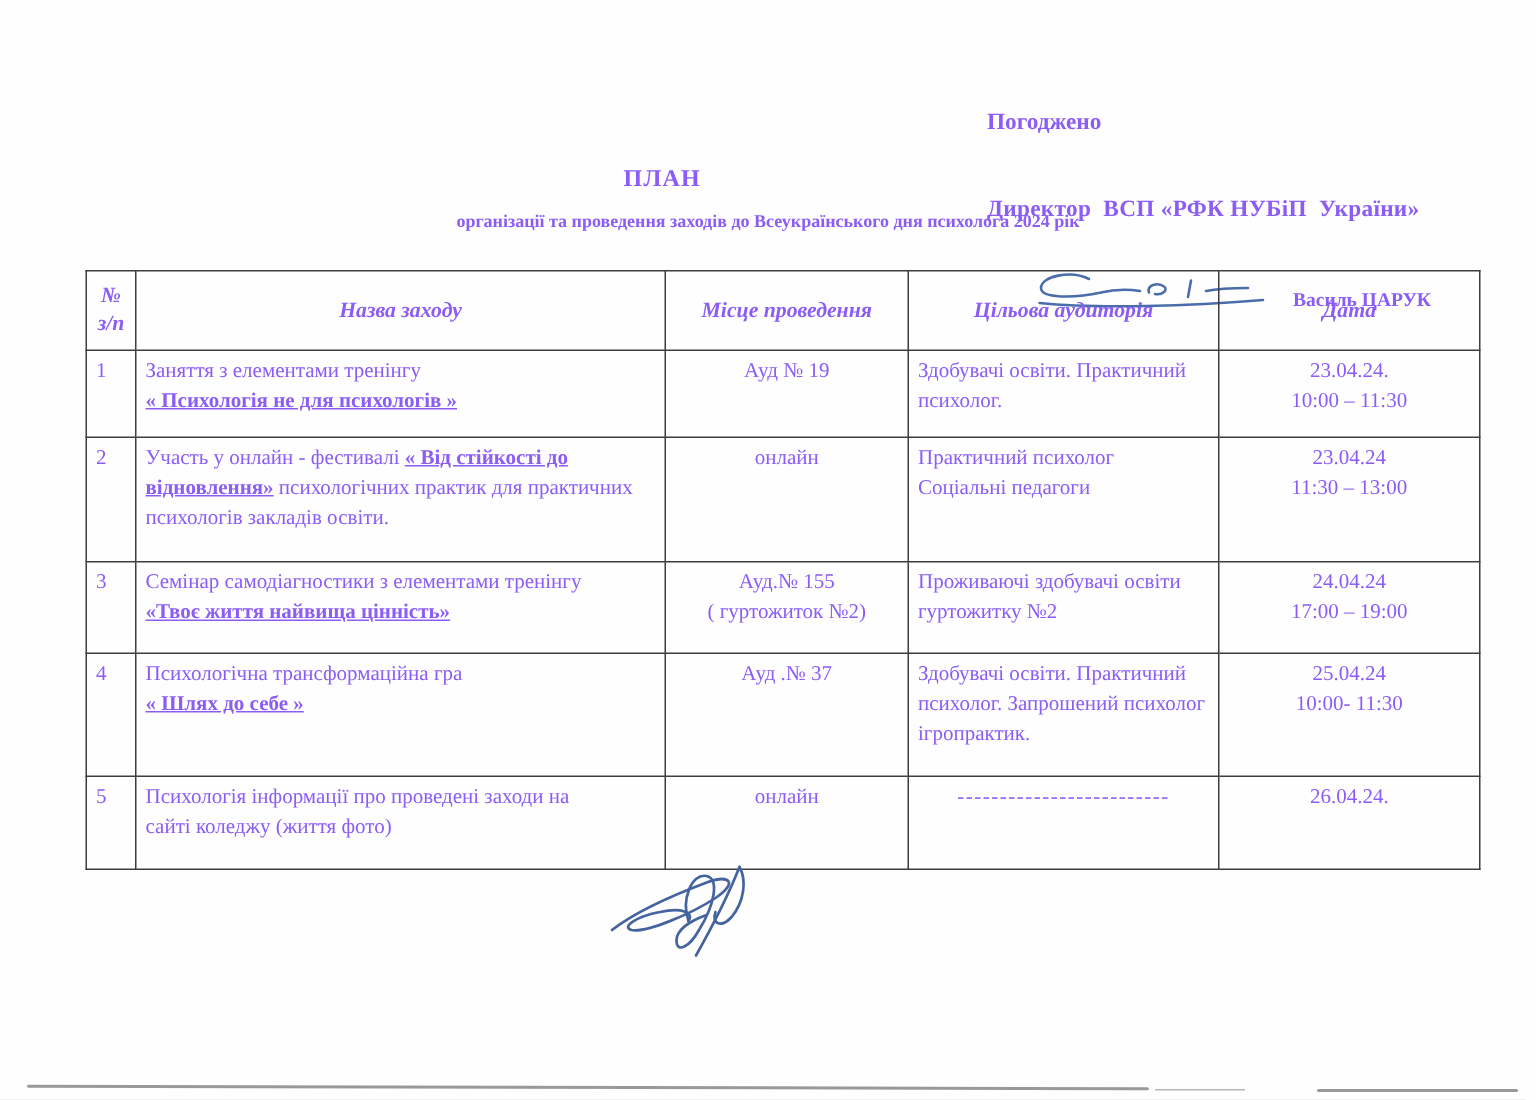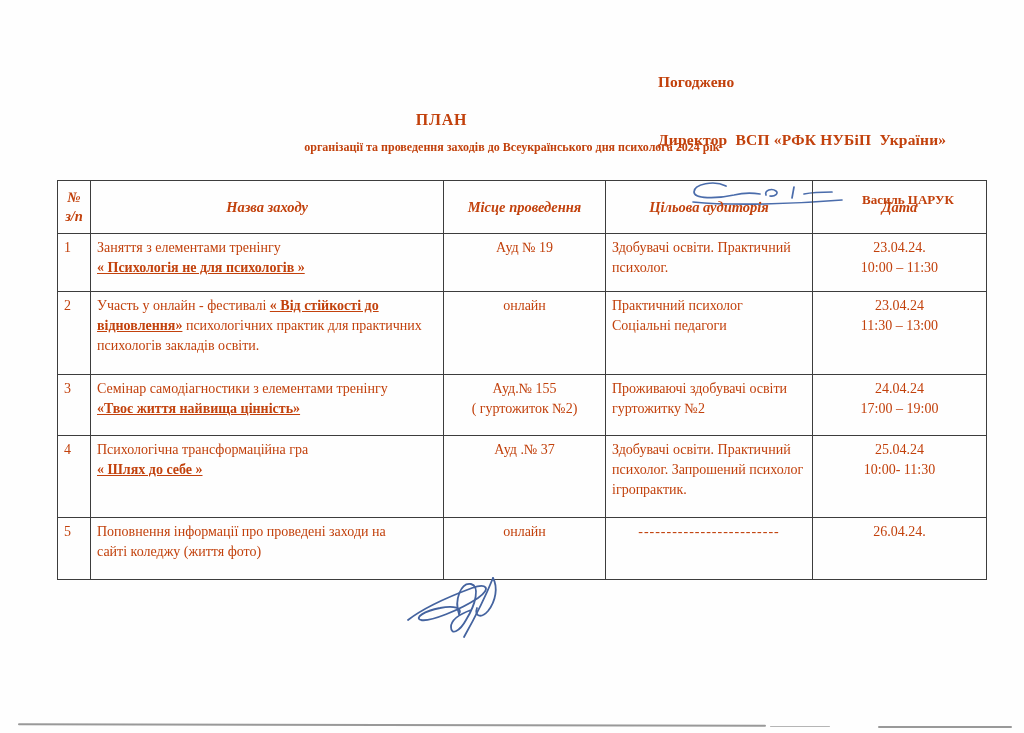--- a/index.html
+++ b/index.html
@@ -1,19 +1,19 @@
 <!DOCTYPE html>
 <html><head>
 <meta charset="utf-8">
 <style>
   html,body{margin:0;padding:0;background:#e8e8e8;}
   .page{
     position:relative;width:1024px;height:733px;margin:0 auto;
     background:#fefefe;overflow:hidden;
-    font-family:"Liberation Serif","DejaVu Serif",serif;color:#c2410c;
+    font-family:"Liberation Serif","DejaVu Serif",serif;color:#8b5cf6;
   }
   
   .approval{position:absolute;left:658px;top:43px;font-weight:bold;font-size:15.5px;line-height:1;white-space:pre;}
   .approval-line2{margin-top:11px;letter-spacing:.2px;}
   .sig-row{display:flex;align-items:flex-end;margin-top:0;height:28px;}
   .sig-row svg{margin-left:24px;}
   .director-name{margin-left:8px;font-weight:bold;font-size:13px;}
   
   .doc-title{position:absolute;top:111px;left:0;width:883px;text-align:center;font-weight:bold;font-size:16px;letter-spacing:.8px;}
   .doc-subtitle{position:absolute;top:140px;left:0;width:1024px;text-align:center;font-weight:bold;font-size:12px;}
@@ -117,21 +117,21 @@
         <tr>
           <td class="c-num">4</td>
           <td class="c-name"><span>Психологічна трансформаційна гра</span><br><span class="bold">« Шлях до себе »</span></td>
           <td class="c-place">Ауд .№ 37</td>
           <td class="c-aud">Здобувачі освіти. Практичний психолог. Запрошений психолог ігропрактик.</td>
           <td class="c-date">25.04.24
 10:00- 11:30</td>
         </tr>
         <tr>
           <td class="c-num">5</td>
-          <td class="c-name"><span>Поповнення інформації про проведені заходи на</span><br><span>сайті коледжу (життя фото)</span></td>
+          <td class="c-name"><span>Психологія інформації про проведені заходи на</span><br><span>сайті коледжу (життя фото)</span></td>
           <td class="c-place">онлайн</td>
           <td class="c-aud center">-------------------------</td>
           <td class="c-date">26.04.24.</td>
         </tr>
       </tbody>
   </table>
 
 
   <svg class="footer-sig" width="140" height="72" viewBox="0 0 140 72">
     <g fill="none" stroke="#44639f" stroke-width="1.8" stroke-linecap="round">

